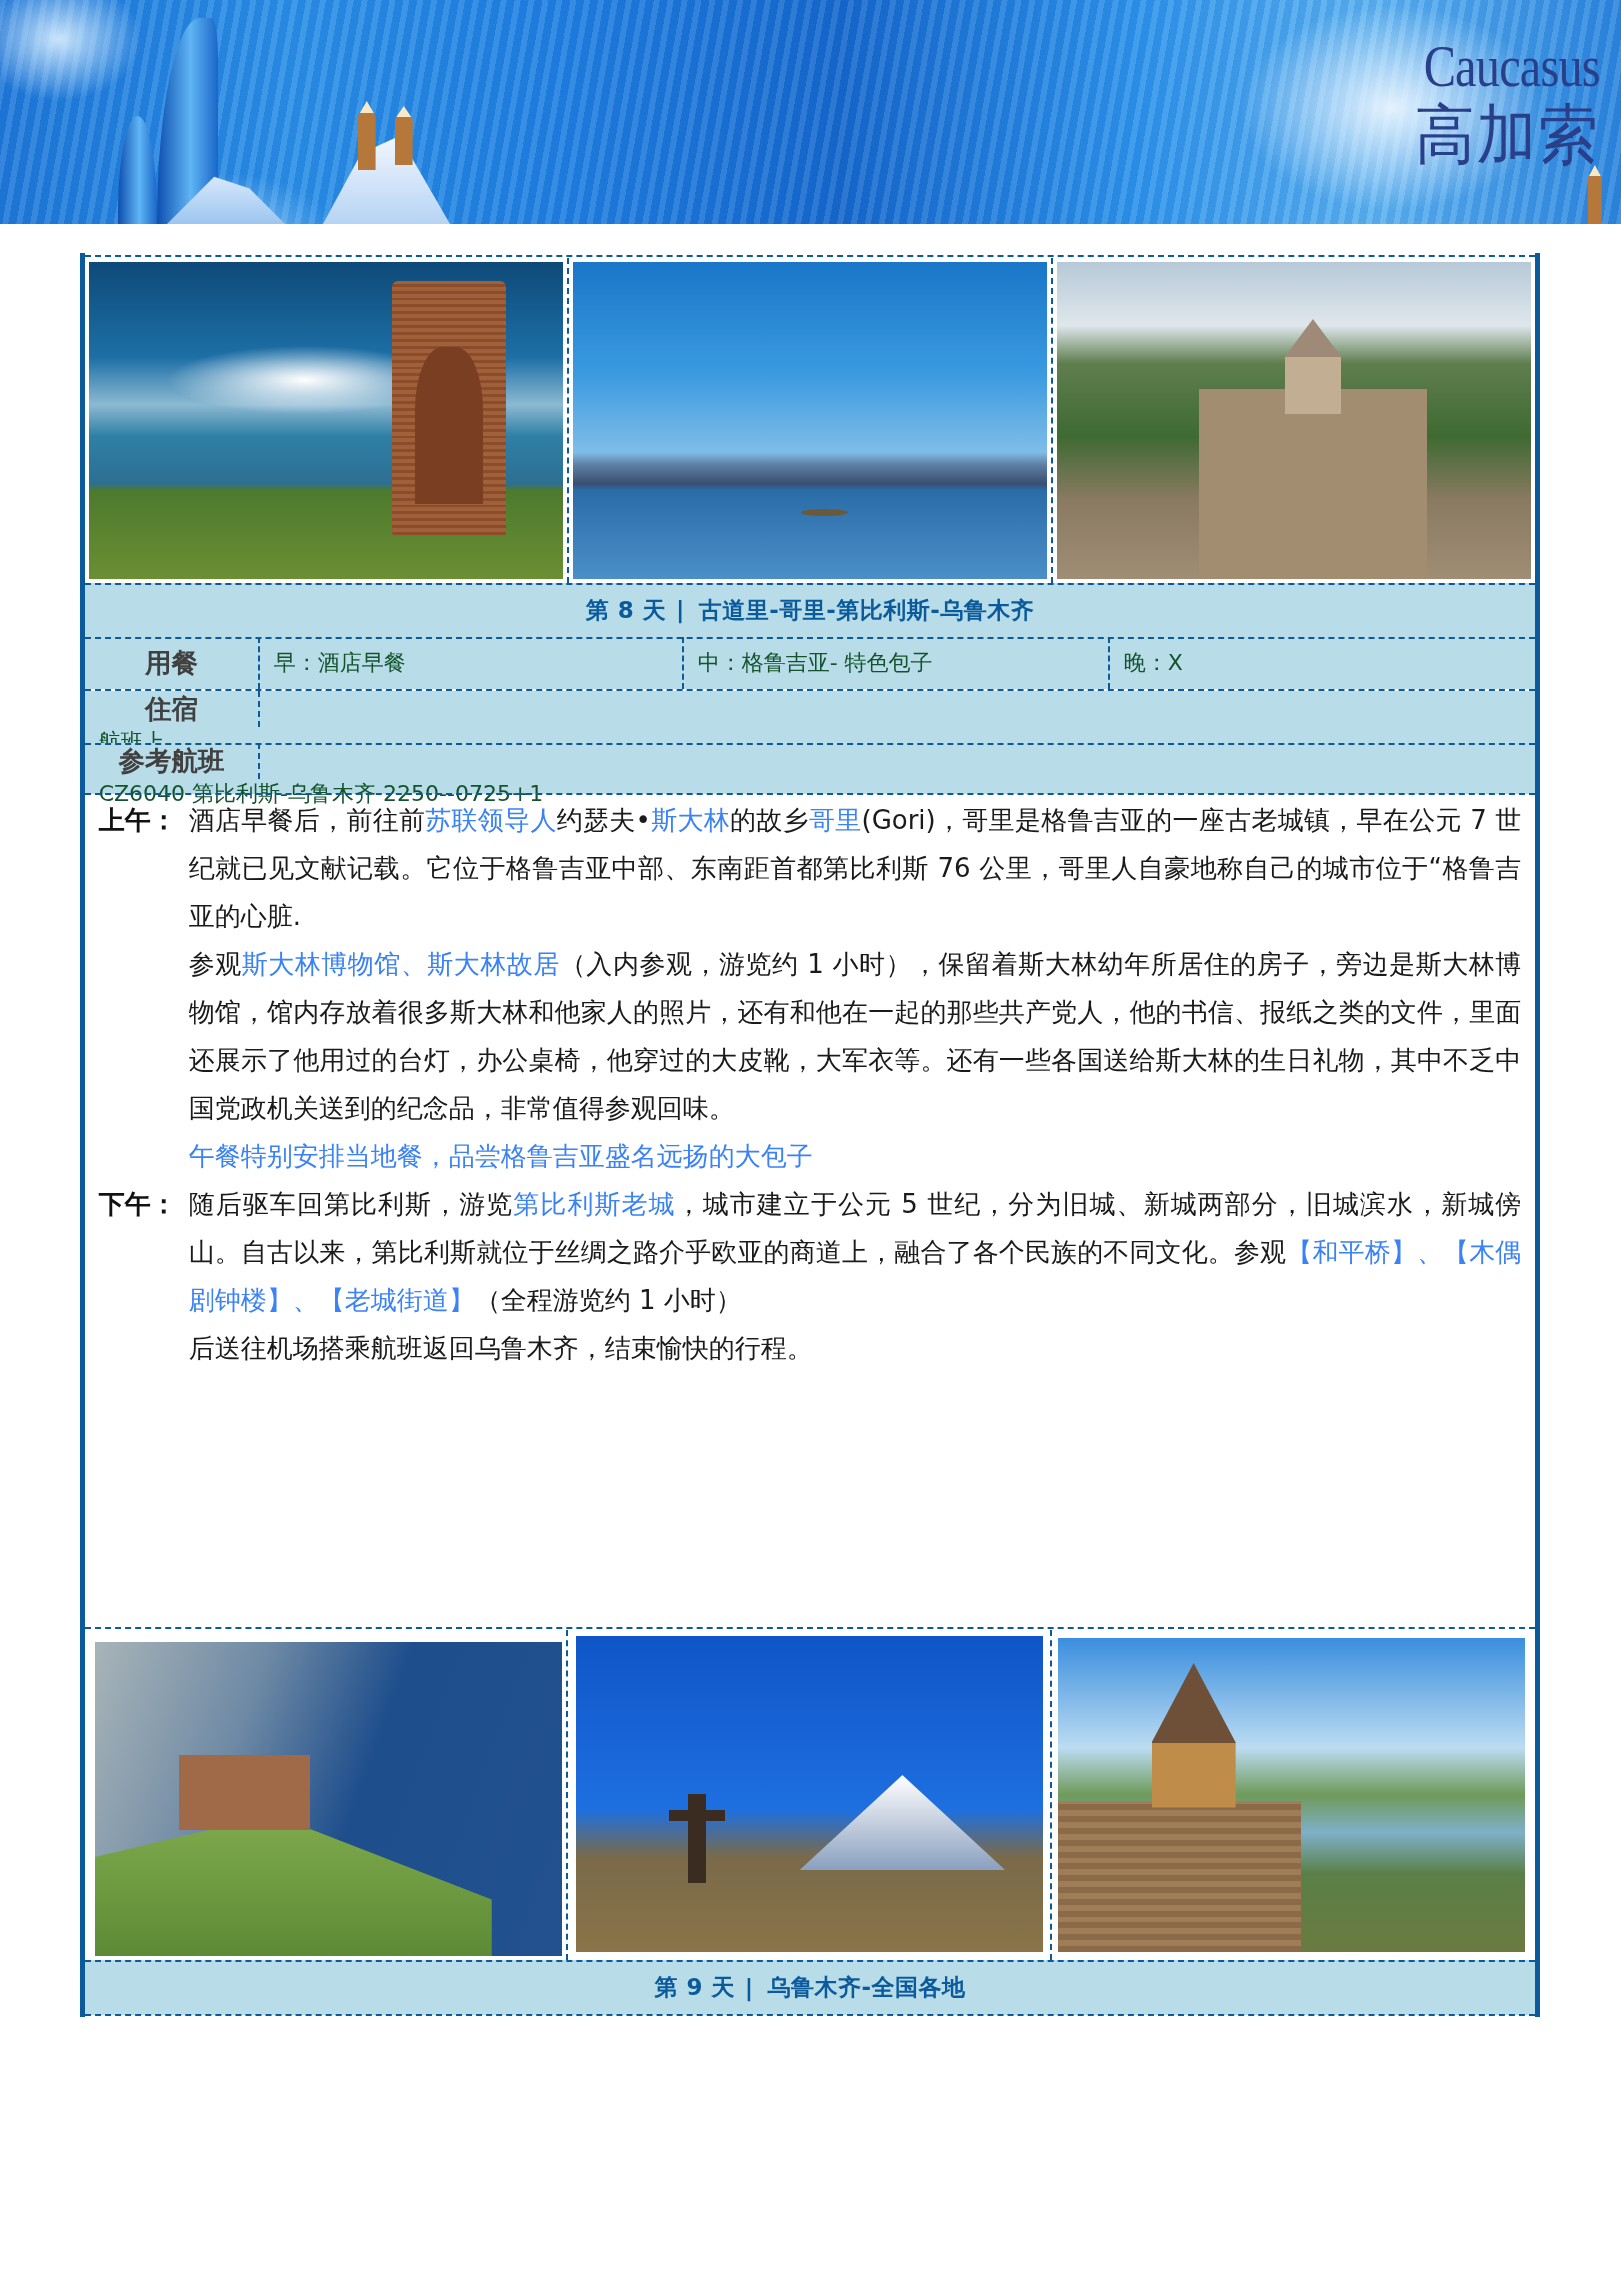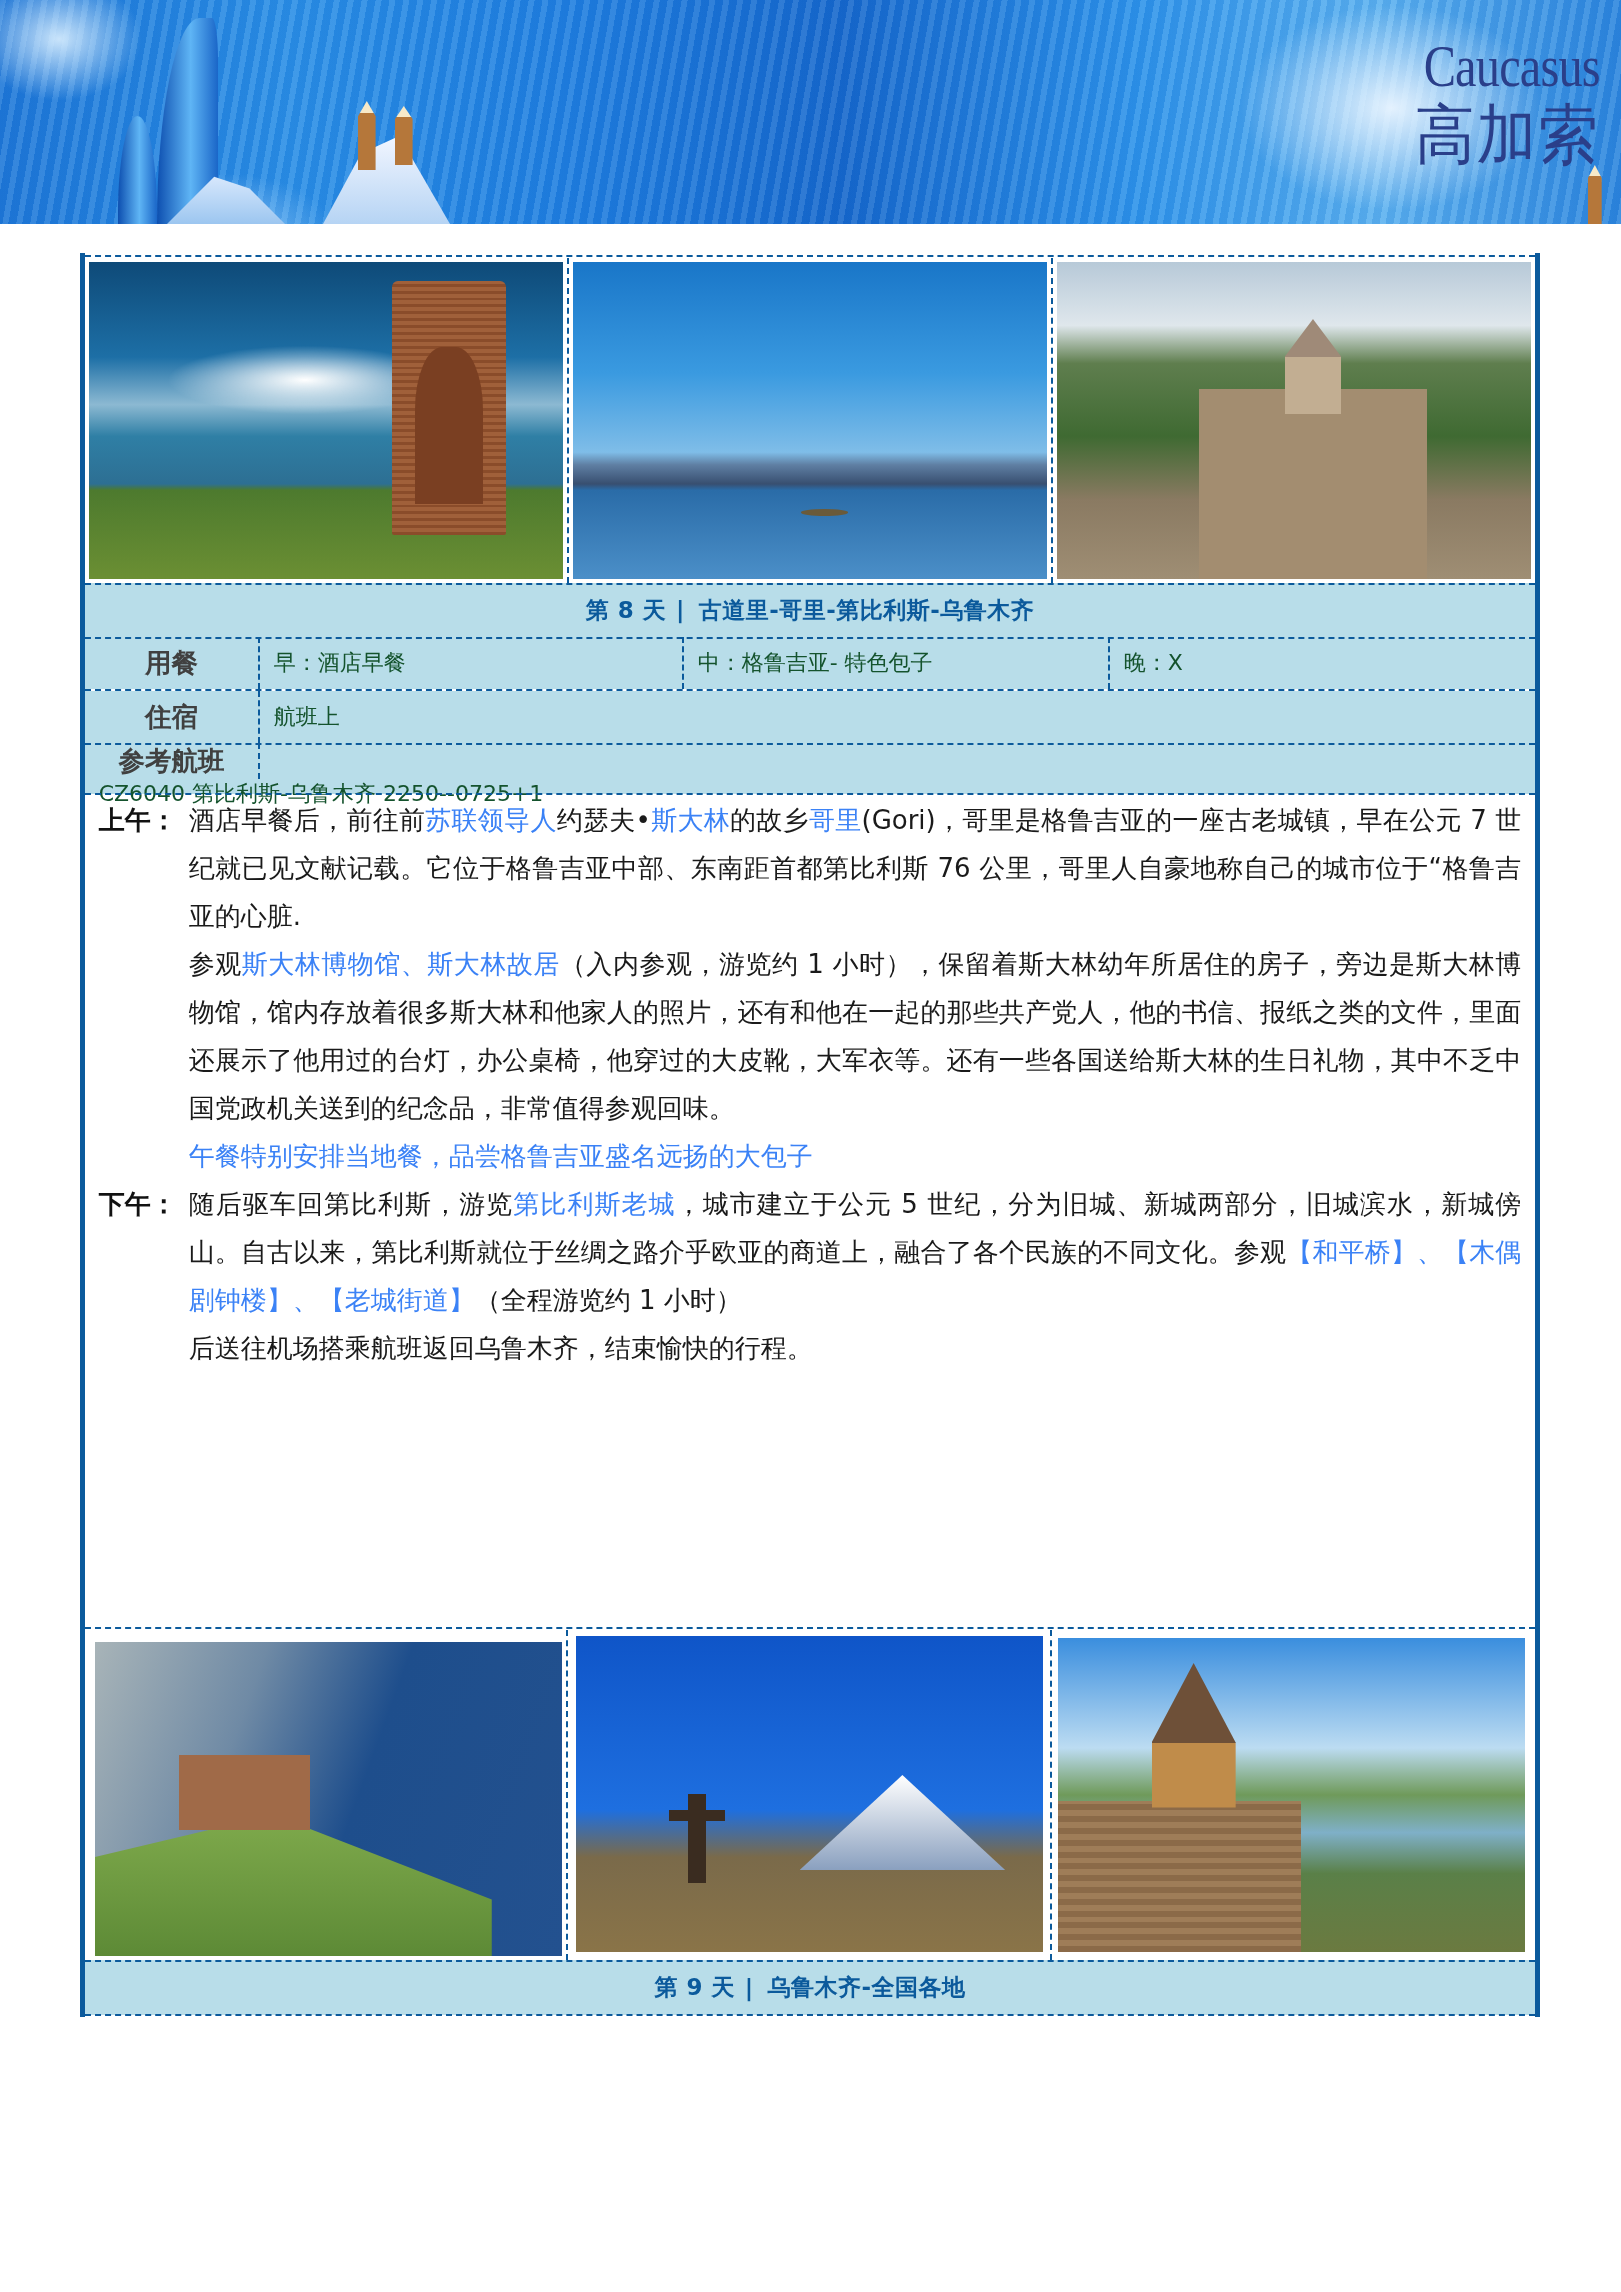--- a/index.html
+++ b/index.html
@@ -149,21 +149,21 @@
   <div class="dash-h" style="top:330px"></div>
 
   <div class="row" style="top:384px; height:52px;">
     <div class="label">用餐</div>
     <div class="cell dashed-r" style="width:424px;">早：酒店早餐</div>
     <div class="cell dashed-r" style="width:426px;">中：格鲁吉亚- 特色包子</div>
     <div class="cell" style="flex:1;">晚：X</div>
   </div>
   <div class="dash-h" style="top:384px"></div>
 
-  <div class="row" style="top:438px; height:52px;">
+  <div class="row" style="top:438px; height:52px;flex-direction:column;">
     <div class="label">住宿</div>
     <div class="cell" style="flex:1;">航班上</div>
   </div>
   <div class="dash-h" style="top:436px"></div>
 
   <div class="row" style="top:490px; height:51px;flex-direction:column;">
     <div class="label">参考航班</div>
     <div class="cell" style="flex:1;">CZ6040  第比利斯-乌鲁木齐  2250--0725+1</div>
   </div>
   <div class="dash-h" style="top:490px"></div>

